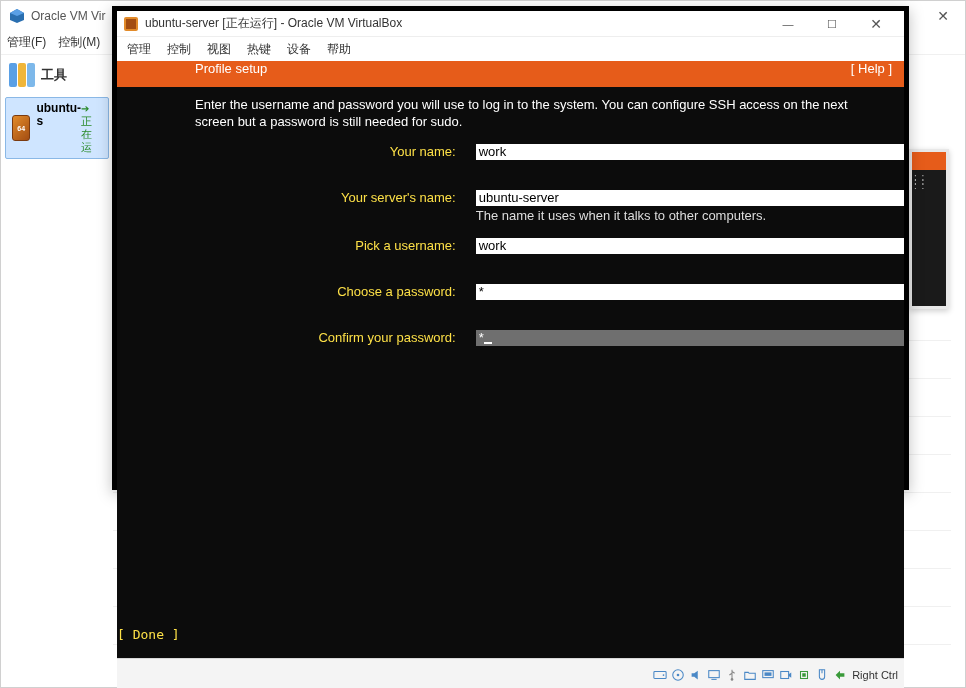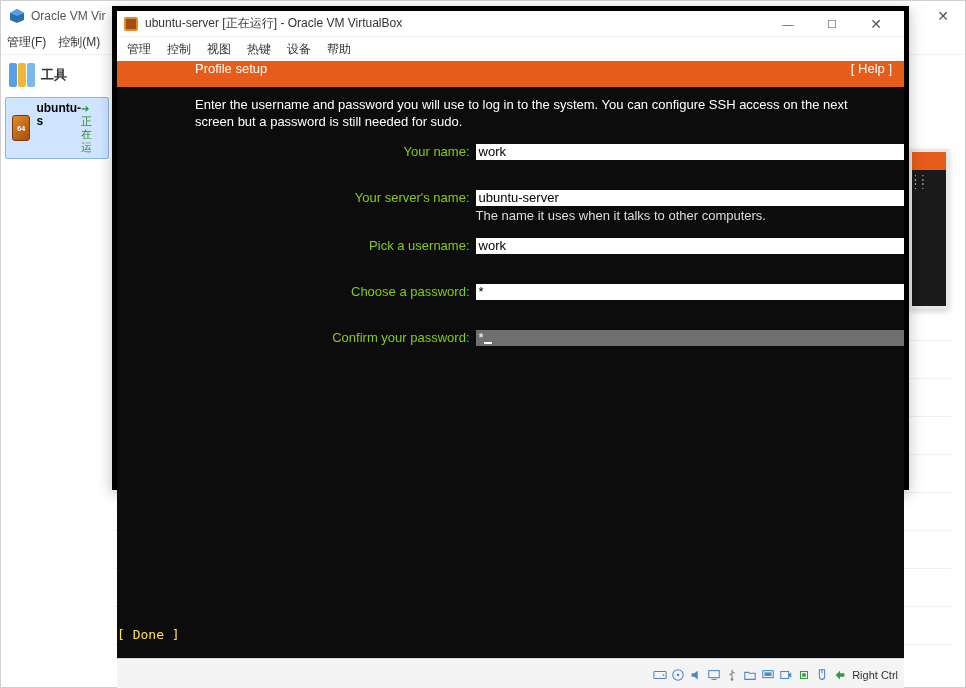--- a/index.html
+++ b/index.html
@@ -39,21 +39,21 @@
 
 
 .console { position:relative; background:#0c0c0c; height:597px; font-family:"DejaVu Sans Mono","Courier New",monospace; font-size:13px; color:#fff; }
 .hdr-bar { background:#e65c1a; color:#fff; height:26px; display:flex; align-items:flex-start;gap:33px; }
 .hdr-title { margin-left:78px; }
 .hdr-help  { margin-left:auto; margin-right:12px; }
 .instr { padding:9px 18px 0 78px; color:#fff; line-height:17px; }
 
 .form-area { margin-top:14px; }
 .frow { display:flex; align-items:flex-start; margin-bottom:30px; }
-.frow .flabel { width:368px; text-align:right; color:#84cc16; padding-right:6px; line-height:16px; }
+.frow .flabel { width:368px; text-align:right; color:#fde047; padding-right:20px; line-height:16px; }
 .fieldcol { width:440px; }
 .txtfield { height:16px; background:#fff; color:#000; padding:0 3px; line-height:16px; font-family:inherit; font-size:13px; }
 .hint { color:#ddd; font-size:13px; line-height:17px; margin-top:1px; }
 .pw-active { background:#6f6f6f; color:#fff; }
 .cursor { display:inline-block; width:8px; height:2px; background:#fff; vertical-align:baseline; margin-left:0; position:relative; top:2px; }
 
 .done-row { position:absolute; left:0; right:0; bottom:16px; color:#fde047; font-family:inherit; font-size:13px; }
 
 
 .vm-status-bar { height:22px; background:#f4f4f4; border-top:1px solid #d8d8d8; display:flex; align-items:center; justify-content:flex-end; padding:16px 6px; gap:3px; font-size:11px; color:#555; }

